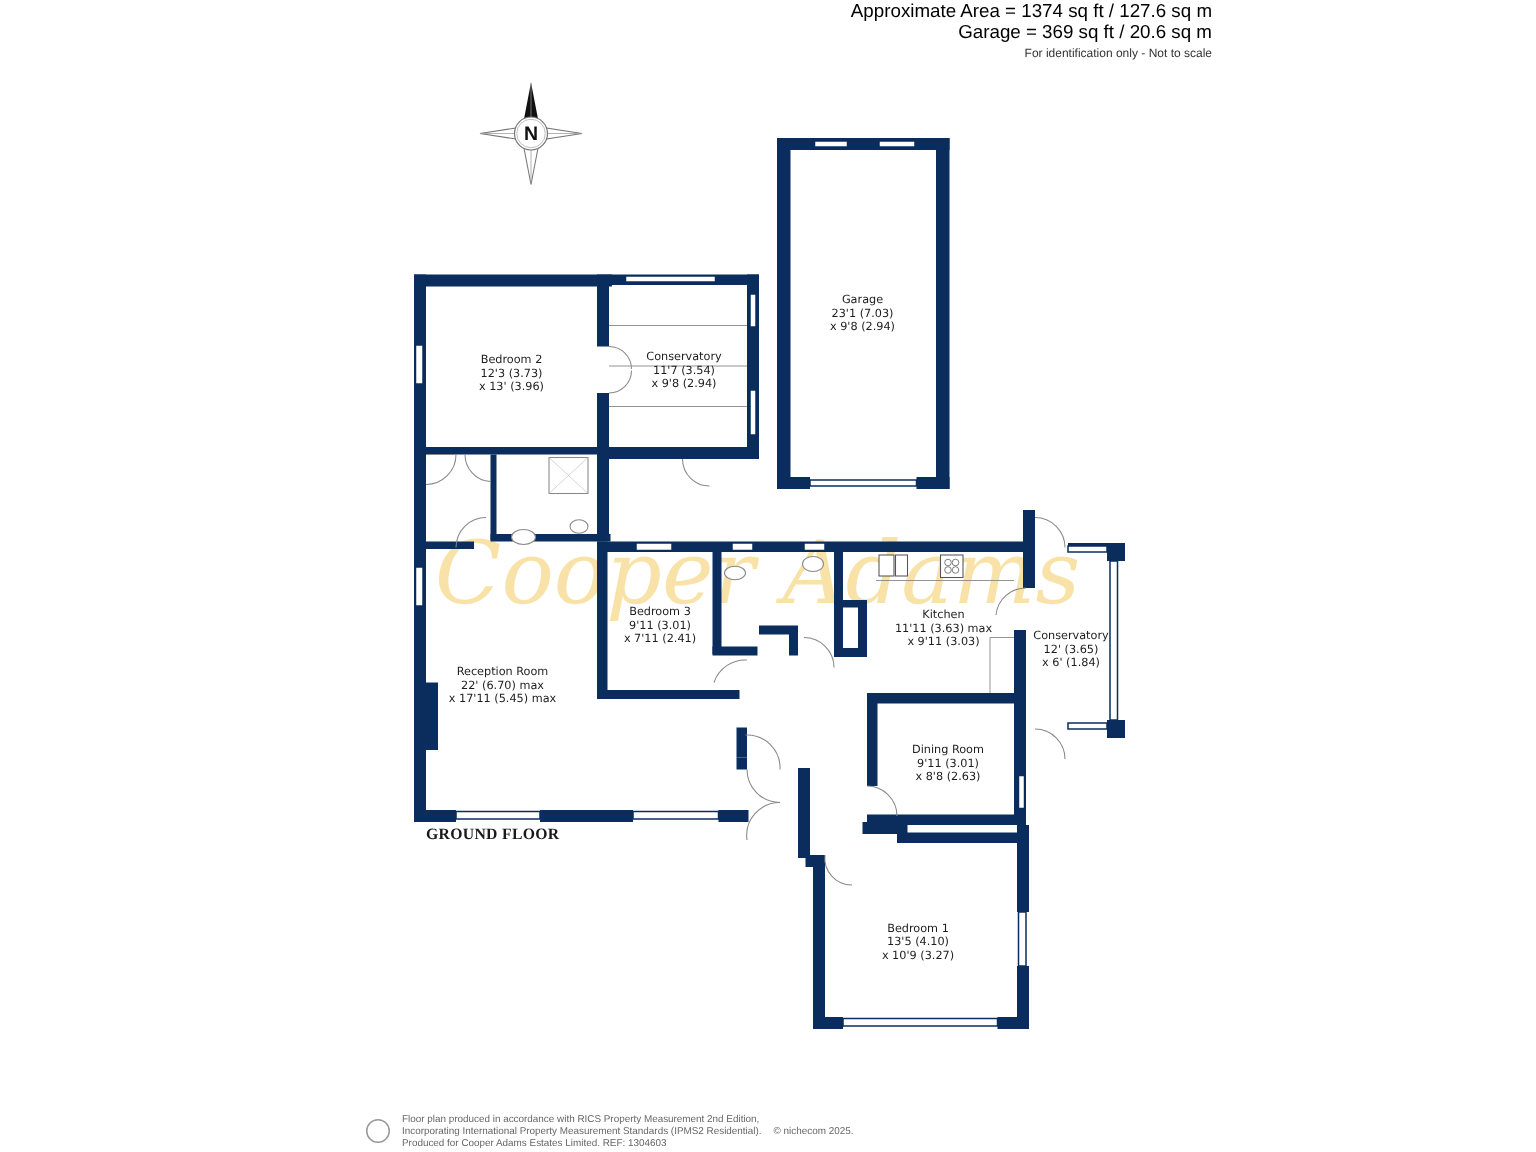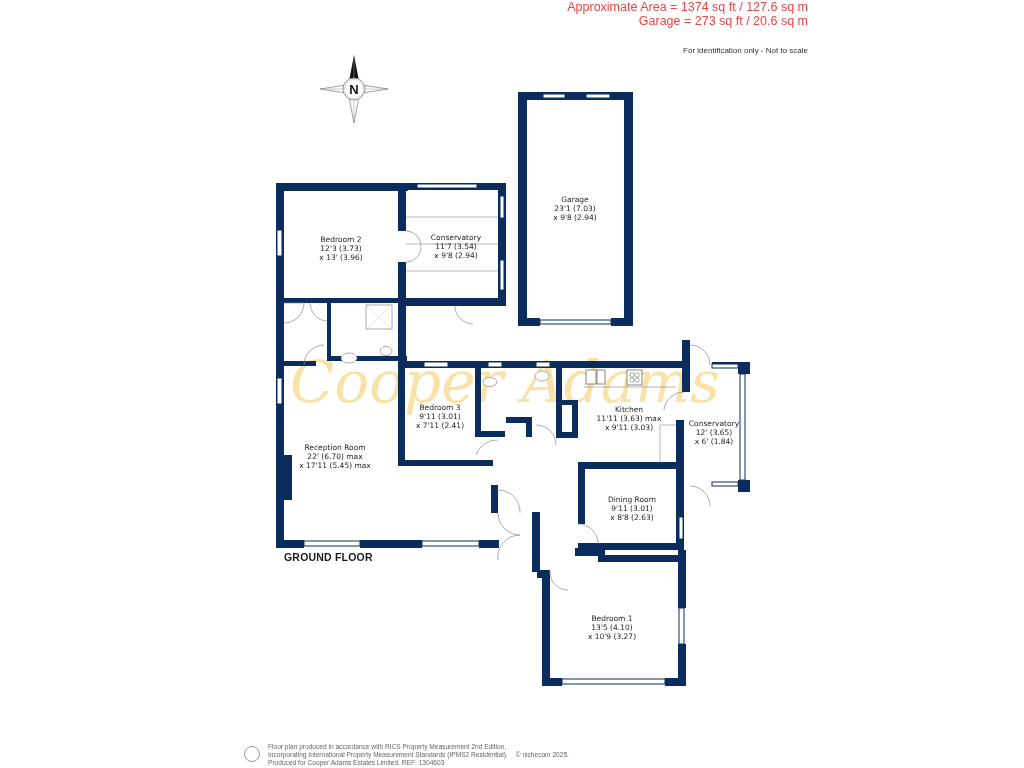--- a/index.html
+++ b/index.html
@@ -1,33 +1,33 @@
 <!DOCTYPE html>
 <html><head>
 <meta charset="utf-8">
 <style>
   html, body { margin:0; padding:0; background:#ffffff; }
   body { width:1024px; height:768px; position:relative; overflow:hidden; font-family:"Liberation Sans", sans-serif; color:#222; }
   .area-block { position:absolute; right:216px; top:0; text-align:right; }
-  .area-line { font-size:12.5px; line-height:14px; color:#ef4444;text-align:right; }
-  .area-note { font-size:8px; color:#333; margin-top:18px; }
+  .area-line { font-size:12.5px; line-height:14px; color:#000000;text-align:right; }
+  .area-note { font-size:8px; color:#333; margin-top:3px; }
   svg#plan { position:absolute; left:0; top:0; }
   .room-label { font-family:"DejaVu Sans", sans-serif; font-size:7.5px; fill:#1d1d1d; text-anchor:middle; }
-  .floor-label { position:absolute; left:284px; top:551px; font-family:Liberation Sans, sans-serif; font-weight:bold; font-size:10.5px; color:#1a1a1a; letter-spacing:0.2px; }
+  .floor-label { position:absolute; left:284px; top:551px; font-family:Liberation Serif, serif; font-weight:bold; font-size:10.5px; color:#1a1a1a; letter-spacing:0.2px; }
   .footer { position:absolute; left:244px; top:743px; display:flex; align-items:flex-start; }
   .footer-icon { width:14px; height:14px; border:1px solid #999; border-radius:50%; margin-right:8px; margin-top:3px; position:relative; }
   .footer-text { font-size:6.6px; line-height:8px; color:#666; }
   .footer-copy { font-size:6.6px; color:#666; margin-left:8px; margin-top:8px; }
 </style>
 </head>
 <body>
 
 <div class="area-block">
   <div class="area-line">Approximate Area = 1374 sq ft / 127.6 sq m</div>
-  <div class="area-line">Garage = 273 sq ft / 20.6 sq m</div>
+  <div class="area-line">Garage = 369 sq ft / 20.6 sq m</div>
   <div class="area-note">For identification only - Not to scale</div>
 </div>
 
 <svg id="plan" width="1024" height="768" viewBox="0 0 1024 768">
 
   <text x="505" y="402" font-family="DejaVu Serif, serif" font-style="italic" font-size="58" fill="#f7d98a" opacity="0.75" text-anchor="middle">Cooper Adams</text>
 
   <g transform="translate(354,89)">
     <polygon points="0,-34 5,-8 0,-10 -5,-8" fill="#111"></polygon>
     <polygon points="0,34 5,8 0,10 -5,8" fill="#fff" stroke="#777" stroke-width="0.7"></polygon>

